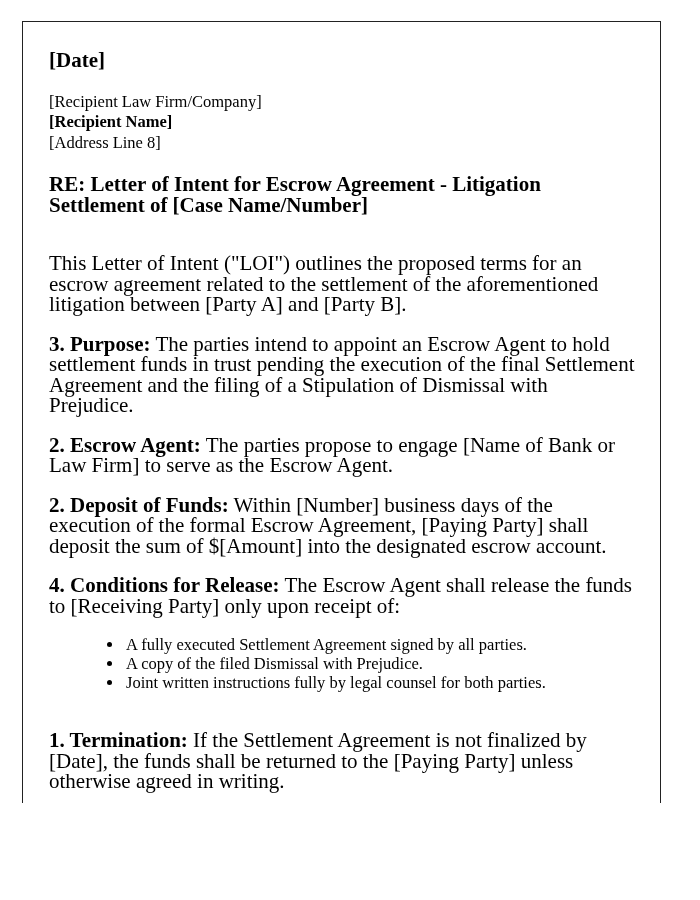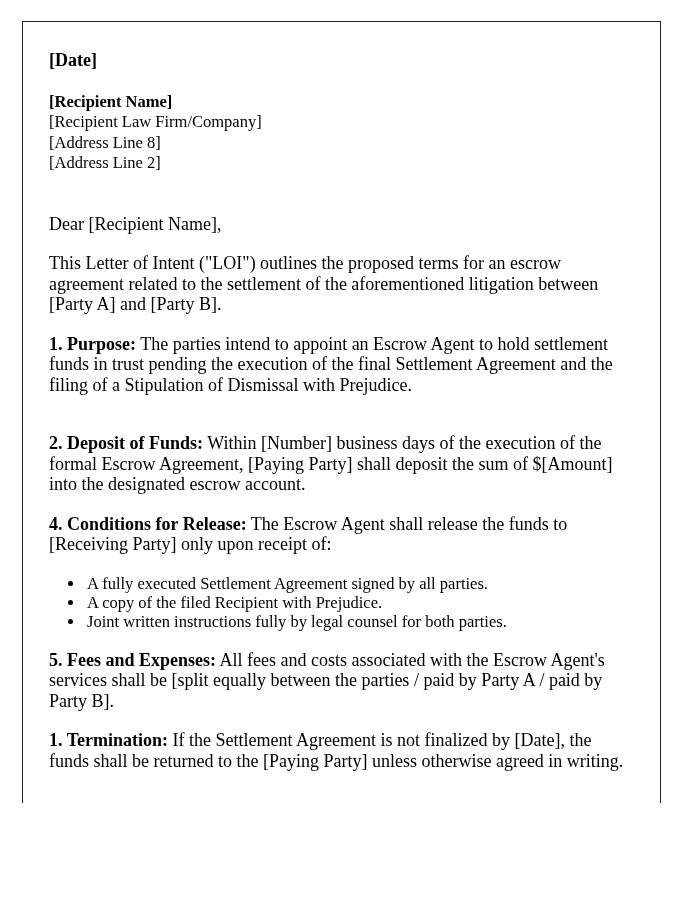--- a/index.html
+++ b/index.html
@@ -29,90 +29,90 @@
     background: #ffffff;
     overflow: hidden;
   }
   .page-inner {
     padding: 28px 25px 0 26px;
   }
   p, ul {
     margin: 0;
   }
   .blk {
-    font-size: 18px;
+    font-size: 21px;
     line-height: 20.5px;
     text-align: left;
   }
   .gap-lg { height: 21px; }
   .gap-md { height: 19px; }
   .bold { font-weight: bold; }
   .addr-line { font-size: 16.5px; line-height: 20.5px; }
   .bullets {
     list-style: disc;
     padding-left: 36px;
     margin: 0;
   }
   .bullets li {
     font-size: 16.5px;
     line-height: 19px;
     padding-left: 2px;
+    margin-left: 39px;
   }
 </style>
 </head>
 <body>
 
 <div class="page">
   <div class="page-inner">
 
     <p class="blk bold">[Date]</p>
 
     <div class="gap-lg"></div>
 
+    <p class="addr-line">[Recipient Law Firm/Company]</p>
     <p class="addr-line bold">[Recipient Name]</p>
-    <p class="addr-line">[Recipient Law Firm/Company]</p>
     <p class="addr-line">[Address Line 8]</p>
-    <p class="addr-line">[Address Line 2]</p>
 
     <div class="gap-lg"></div>
 
+    <p class="blk bold">RE: Letter of Intent for Escrow Agreement - Litigation Settlement of [Case Name/Number]</p>
 
     <div class="gap-md"></div>
 
-    <p class="blk">Dear [Recipient Name],</p>
 
     <div class="gap-md"></div>
 
     <p class="blk">This Letter of Intent ("LOI") outlines the proposed terms for an escrow agreement related to the settlement of the aforementioned litigation between [Party A] and [Party B].</p>
 
     <div class="gap-md"></div>
 
-    <p class="blk"><span class="bold">1. Purpose:</span><span> </span><span>The parties intend to appoint an Escrow Agent to hold settlement funds in trust pending the execution of the final Settlement Agreement and the filing of a Stipulation of Dismissal with Prejudice.</span></p>
+    <p class="blk"><span class="bold">3. Purpose:</span><span> </span><span>The parties intend to appoint an Escrow Agent to hold settlement funds in trust pending the execution of the final Settlement Agreement and the filing of a Stipulation of Dismissal with Prejudice.</span></p>
 
     <div class="gap-md"></div>
 
+    <p class="blk"><span class="bold">2. Escrow Agent:</span><span> </span><span>The parties propose to engage [Name of Bank or Law Firm] to serve as the Escrow Agent.</span></p>
 
     <div class="gap-md"></div>
 
     <p class="blk"><span class="bold">2. Deposit of Funds:</span><span> </span><span>Within [Number] business days of the execution of the formal Escrow Agreement, [Paying Party] shall deposit the sum of $[Amount] into the designated escrow account.</span></p>
 
     <div class="gap-md"></div>
 
     <p class="blk"><span class="bold">4. Conditions for Release:</span><span> </span><span>The Escrow Agent shall release the funds to [Receiving Party] only upon receipt of:</span></p>
 
     <div class="gap-md"></div>
 
     <ul class="bullets">
       <li>A fully executed Settlement Agreement signed by all parties.</li>
-      <li>A copy of the filed Recipient with Prejudice.</li>
+      <li>A copy of the filed Dismissal with Prejudice.</li>
       <li>Joint written instructions fully by legal counsel for both parties.</li>
     </ul>
 
     <div class="gap-md"></div>
 
-    <p class="blk"><span class="bold">5. Fees and Expenses:</span><span> </span><span>All fees and costs associated with the Escrow Agent's services shall be [split equally between the parties / paid by Party A / paid by Party B].</span></p>
 
     <div class="gap-md"></div>
 
     <p class="blk"><span class="bold">1. Termination:</span><span> </span><span>If the Settlement Agreement is not finalized by [Date], the funds shall be returned to the [Paying Party] unless otherwise agreed in writing.</span></p>
 
   </div>
 </div>
 
 </body></html>

